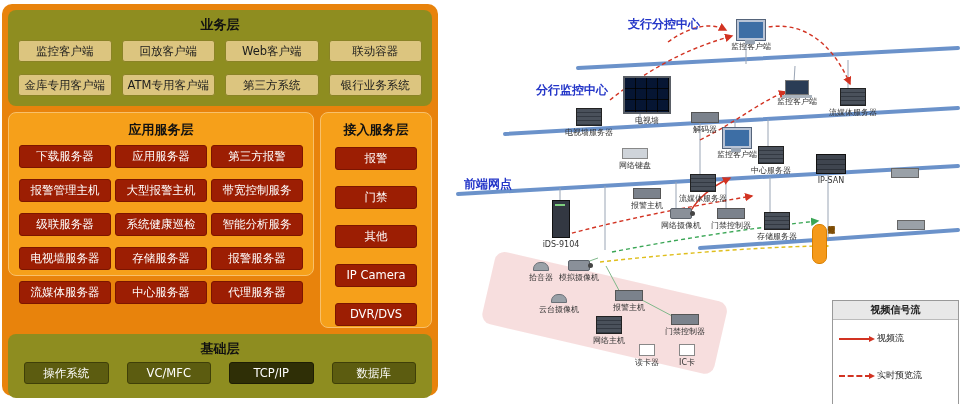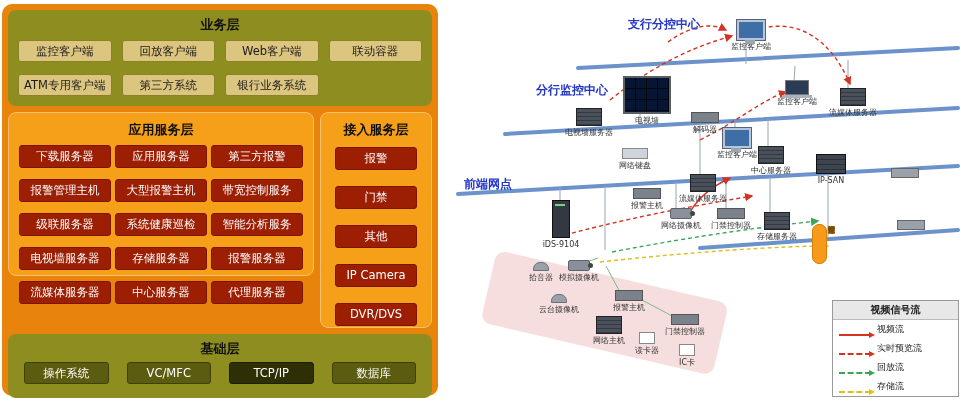--- a/index.html
+++ b/index.html
@@ -56,40 +56,41 @@
   .i-switch{width:26px;height:8px;background:#9aa1a8;border:1px solid #666;}
   .net-badge-pill{position:absolute;left:812px;top:224px;width:13px;height:38px;background:#f59a1b;
                   border:1px solid #d87f00;border-radius:7px;}
   .net-badge-text{position:absolute;left:827px;top:220px;writing-mode:vertical-rl;font-size:7.5px;
                   line-height:9px;height:48px;color:#7c4a00;}
 
   
   .legend{position:absolute;left:832px;top:300px;width:125px;background:#fff;border:1px solid #999;}
   .legend-title{background:#e8e8e8;border-bottom:1px solid #bbb;text-align:center;font-size:10px;
                 font-weight:bold;padding:2px 0;color:#222;}
-  .legend-row{display:flex;align-items:flex-end;padding:3px 6px;font-size:9px;color:#222;}
+  .legend-row{display:flex;align-items:center;padding:12px 6px;font-size:9px;color:#222;}
   .sw{display:inline-block;width:32px;height:0;border-top:2px solid currentColor;position:relative;margin-right:6px;}
   .sw::after{content:"";position:absolute;right:-4px;top:-4px;border-left:6px solid currentColor;
              border-top:3px solid transparent;border-bottom:3px solid transparent;}
   .sw.dashed{border-top-style:dashed;}
   .c-red{color:#d23322;} .c-green{color:#3aa655;} .c-yellow{color:#dfbe1c;}
 </style>
 </head>
 <body>
 
 <div class="stage">
 
   <div class="panel">
     <section class="olive-box biz">
       <div class="sec-title">业务层</div>
       <div class="grid4">
         <div class="btn tan">监控客户端</div>
         <div class="btn tan">回放客户端</div>
         <div class="btn tan">Web客户端</div>
         <div class="btn tan">联动容器</div>
+        <div class="btn tan">金库专用客户端</div>
         <div class="btn tan">ATM专用客户端</div>
         <div class="btn tan">第三方系统</div>
         <div class="btn tan">银行业务系统</div>
       </div>
     </section>
 
     <div class="mid-row">
       <section class="orange-box app">
         <div class="sec-title">应用服务层</div>
         <div class="grid3">
@@ -271,21 +272,21 @@
     <div class="nlabel">报警主机</div>
   </div>
   <div class="node" style="left:580px;top:316px">
     <div class="icn i-server"></div>
     <div class="nlabel">网络主机</div>
   </div>
   <div class="node" style="left:656px;top:314px">
     <div class="icn i-box"></div>
     <div class="nlabel">门禁控制器</div>
   </div>
-  <div class="node" style="left:618px;top:332px">
+  <div class="node" style="left:618px;top:344px">
     <div class="icn i-card"></div>
     <div class="nlabel">读卡器</div>
   </div>
   <div class="node" style="left:658px;top:344px">
     <div class="icn i-card"></div>
     <div class="nlabel">IC卡</div>
   </div>
 
   <div class="node" style="left:876px;top:168px">
     <div class="icn i-switch"></div>

